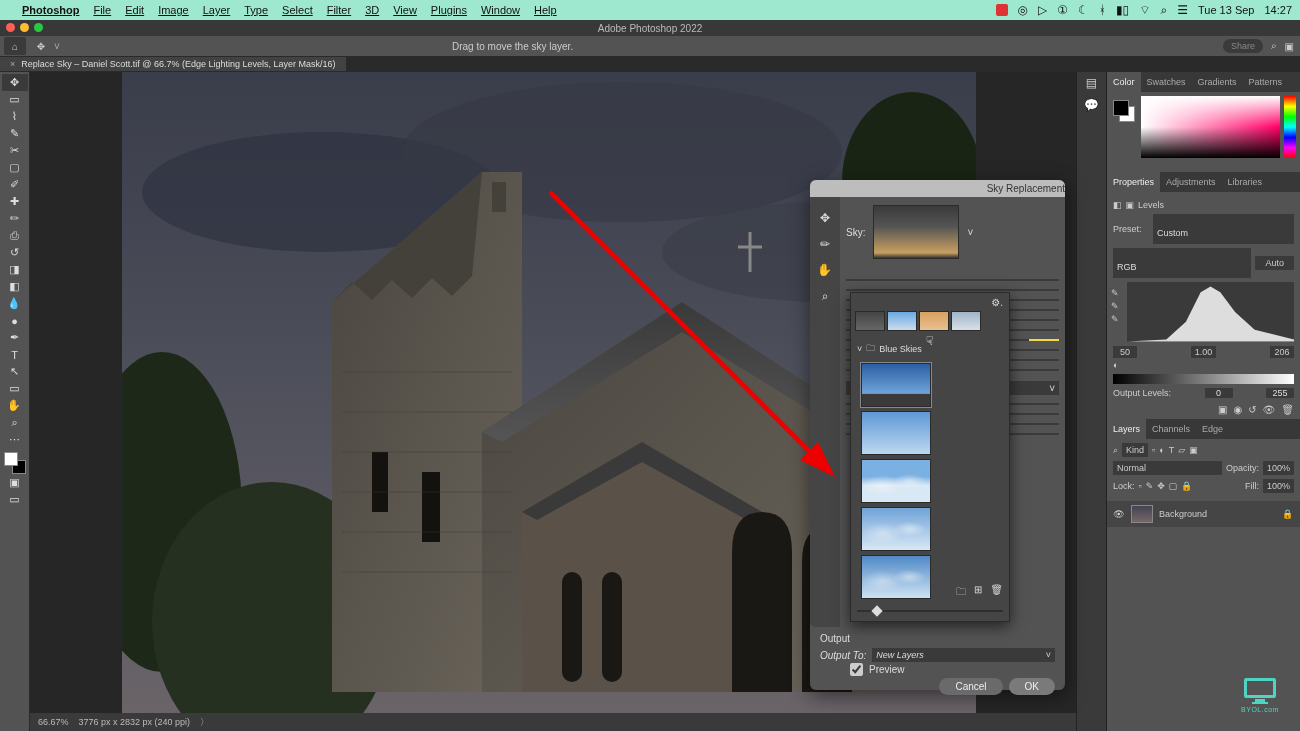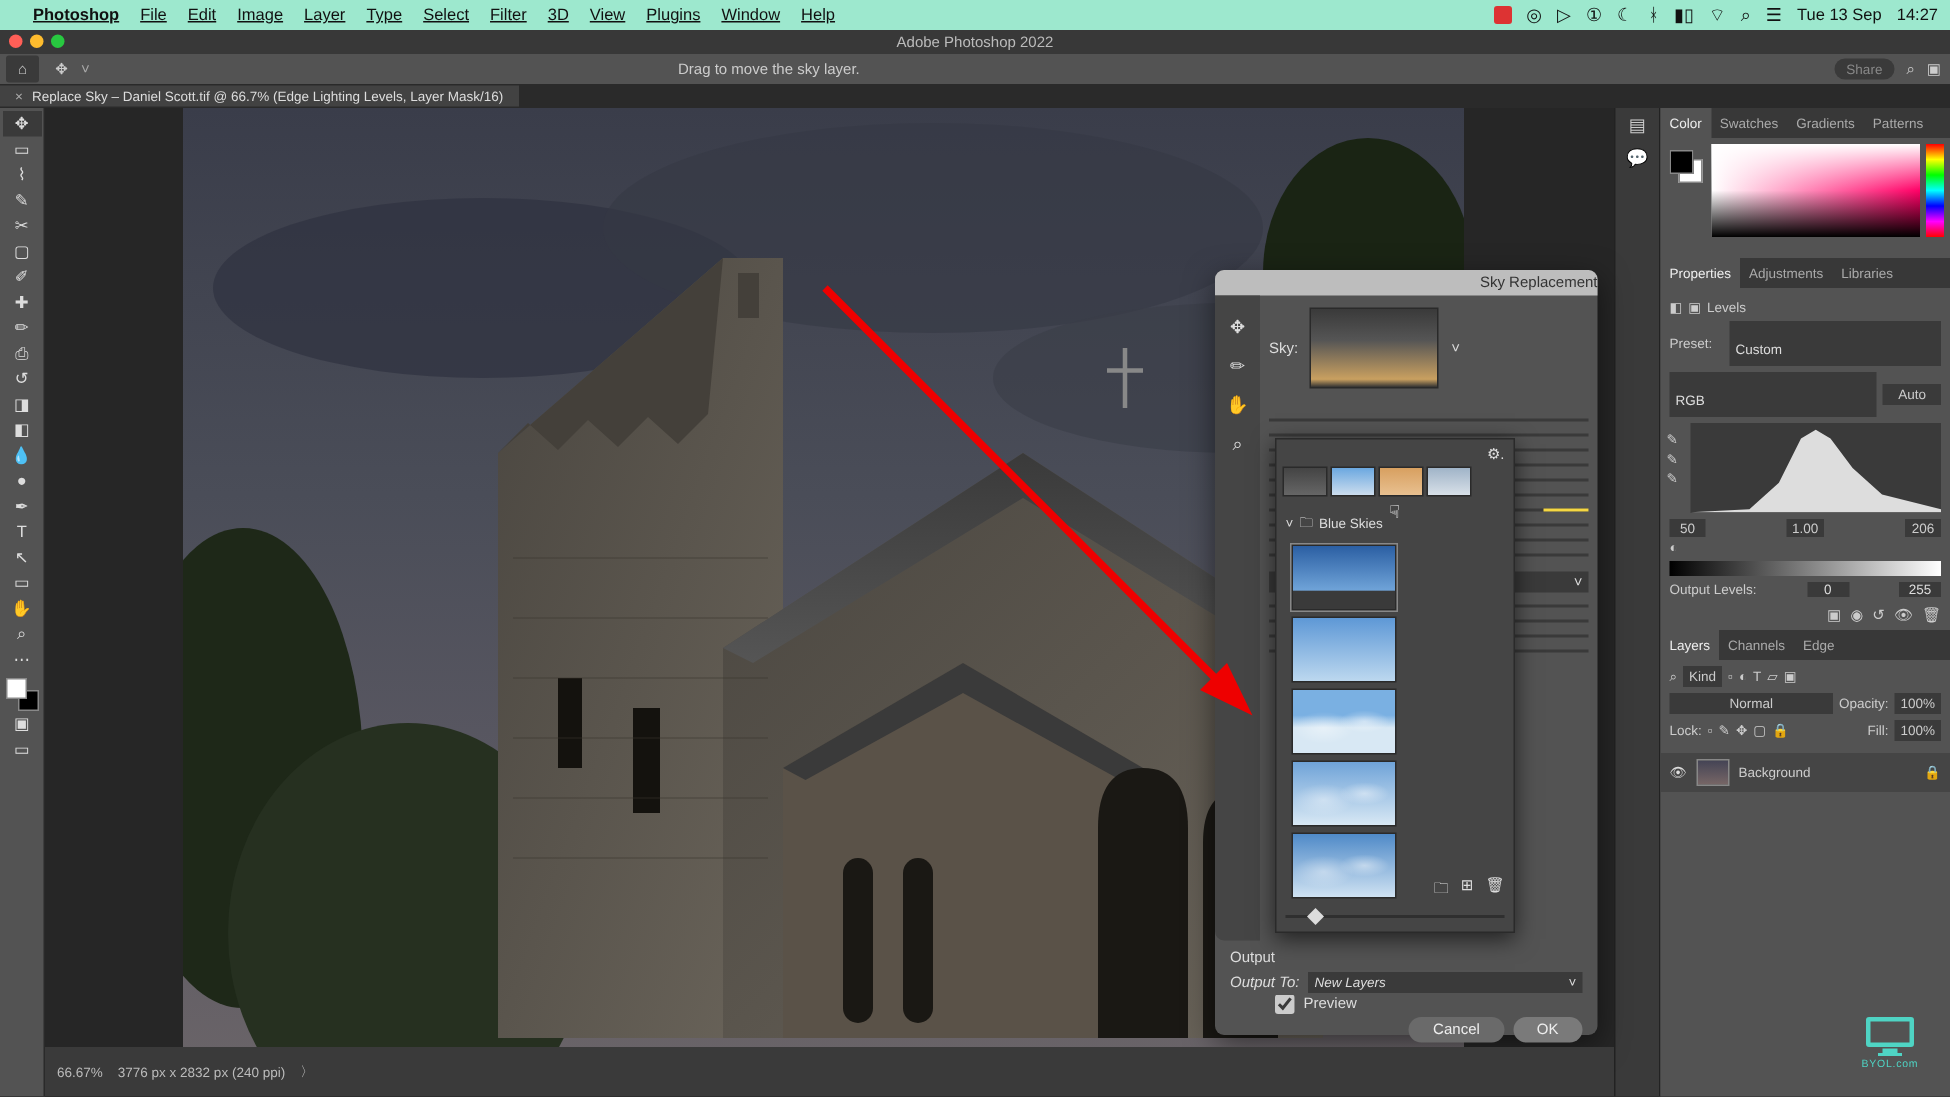--- a/index.html
+++ b/index.html
@@ -73,21 +73,21 @@
 .levels-nums { display: flex; justify-content: space-between; font-size: 9px; }
 .levels-nums span { background: #3a3a3a; padding: 1px 4px; min-width: 24px; text-align: center; }
 .output-bar { height: 10px; background: linear-gradient(to right, #000, #fff); margin: 4px 0; }
 .output-row { display: flex; align-items: center; gap: 6px; font-size: 9px; }
 .output-row input { width: 28px; background: #3a3a3a; border: none; color: #ddd; font-size: 9px; text-align: center; }
 .icon-row { display: flex; justify-content: flex-end; gap: 6px; margin-top: 6px; color: #ccc; font-size: 10px; }
 
 .layers-panel { flex: 1; background: #535353; font-size: 9px; color: #ccc; }
 .layers-controls { padding: 4px 6px; }
 .layers-controls .row { display: flex; gap: 4px; align-items: center; margin-bottom: 4px; }
-.layers-controls .row .box { background: #3a3a3a; padding: 2px 4px; flex: 0 0 auto; text-align: center; }
+.layers-controls .row .box { background: #3a3a3a; padding: 2px 4px; flex: 0 0 auto; }
 .layer-row { display: flex; align-items: center; gap: 6px; padding: 4px 6px; background: #454545; }
 .layer-row .eye { width: 12px; color: #ddd; }
 .layer-row .thumb { width: 22px; height: 18px; background: #555; border: 1px solid #888; }
 .layer-row .lock { margin-left: auto; color: #aaa; }
 
 
 .dialog { position: absolute; left: 810px; top: 180px; width: 255px; background: #535353; border-radius: 6px; box-shadow: 0 6px 20px rgba(0,0,0,0.5); color: #ddd; font-size: 10px; }
 .dialog-title { background: #bdbdbd; color: #333; text-align: right; font-size: 10px; padding: 3px 0; border-radius: 6px 6px 0 0; }
 .dialog-body { display: flex; }
 .dialog-tools { width: 30px; background: #454545; display: flex; flex-direction: column; align-items: center; padding-top: 14px; gap: 12px; border-radius: 0 0 0 6px; }
@@ -125,21 +125,21 @@
 
 .dialog-output { padding: 6px 10px; }
 .dialog-output .row { display: flex; align-items: center; gap: 6px; margin: 4px 0; font-style: italic; }
 .dialog-buttons { display: flex; justify-content: flex-end; gap: 6px; padding: 6px 10px 10px; }
 .dialog-buttons .dbtn { background: #6a6a6a; border-radius: 10px; padding: 3px 16px; font-size: 10px; color: #eee; }
 .dialog-buttons .dbtn.primary { background: #7a7a7a; }
 .dialog .preview-row { display:flex; align-items:center; gap:6px; padding: 0 10px 4px; font-size:10px; position: absolute; bottom: 10px; left: 30px;}
 .dialog .preview-row input { accent-color: #ccc; }
 
 
-.statusbar { position: absolute; bottom: 0; left: 30px; right: 224px; height: 33px; background: #3a3a3a; color: #bbb; font-size: 9px; display: flex; align-items: center; padding: 0 8px; gap: 10px; }
+.statusbar { position: absolute; bottom: 0; left: 30px; right: 224px; height: 18px; background: #3a3a3a; color: #bbb; font-size: 9px; display: flex; align-items: center; padding: 0 8px; gap: 10px; }
 
 
 .red-arrow { position: absolute; left: 540px; top: 182px; width: 310px; height: 310px; pointer-events: none; }
 
 
 .byol { position: absolute; right: 20px; bottom: 18px; width: 40px; text-align: center; }
 .byol .screen { width: 32px; height: 20px; border: 3px solid #4fd4c4; border-radius: 2px; margin: 0 auto; }
 .byol .stand { width: 10px; height: 3px; background: #4fd4c4; margin: 1px auto 0; }
 .byol .base { width: 16px; height: 2px; background: #4fd4c4; margin: 0 auto; }
 .byol .txt { color: #4fd4c4; font-size: 7px; margin-top: 2px; letter-spacing: 0.5px; }

